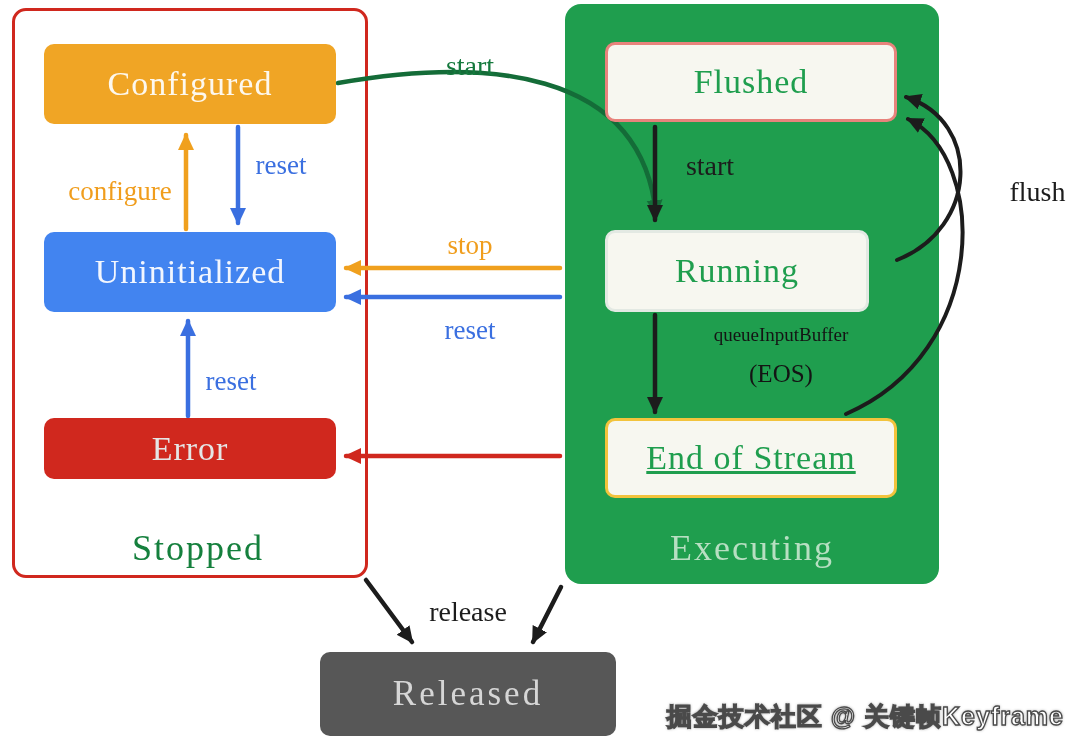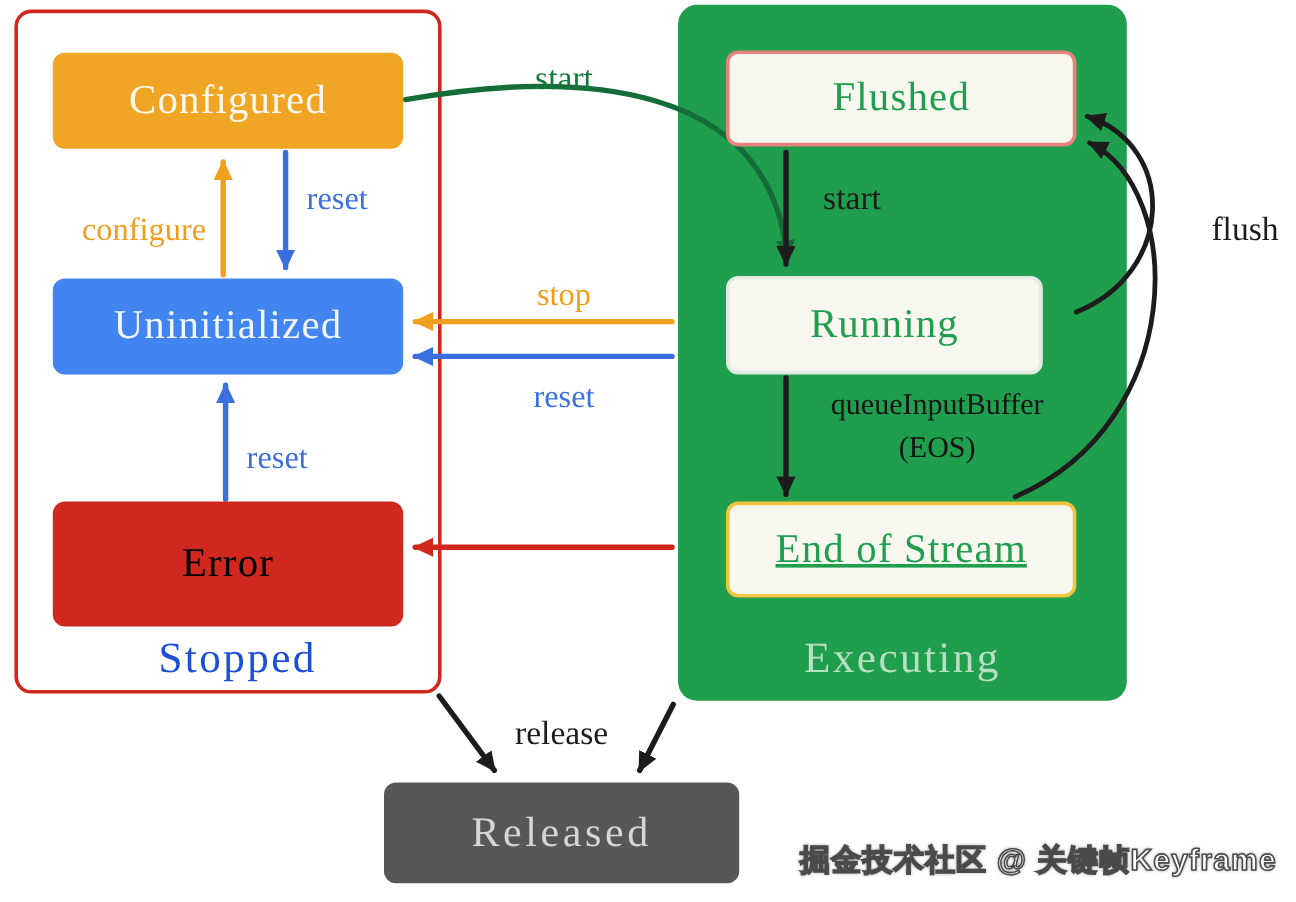--- a/index.html
+++ b/index.html
@@ -20,41 +20,41 @@
   
   .arrows { position: absolute; left: 0; top: 0; width: 1080px; height: 752px; pointer-events: none; z-index: 2; }
 
   
   .state {
     position: absolute; display: flex; align-items: center; justify-content: center;
     border-radius: 10px; font-size: 34px; letter-spacing: 1px; z-index: 3;
   }
   .state-configured    { left: 44px;  top: 44px;  width: 292px; height: 80px; background: #F0A525; color: #FDF8EE; }
   .state-uninitialized { left: 44px;  top: 232px; width: 292px; height: 80px; background: #4284F0; color: #F2F6FE; }
-  .state-error         { left: 44px;  top: 418px; width: 292px; height: 104px; background: #D0281E; color: #000000; }
+  .state-error         { left: 44px;  top: 418px; width: 292px; height: 61px; background: #D0281E; color: #e5e5e5; }
   .state-flushed       { left: 605px; top: 42px;  width: 292px; height: 80px; background: #F7F7F0; border: 3px solid #E8837C; color: #1F9E4E; }
   .state-running       { left: 605px; top: 230px; width: 264px; height: 82px; background: #F7F7F0; border: 3px solid #E3E9E3; color: #1F9E4E; }
   .state-eos           { left: 605px; top: 418px; width: 292px; height: 80px; background: #F7F7F0; border: 3px solid #F2C33C; color: #1F9E4E; text-decoration: underline; }
   .state-released      { left: 320px; top: 652px; width: 296px; height: 84px; background: #575757; color: #D6D6D6; letter-spacing: 3px; font-size: 35px; }
 
   
   .group-caption { position: absolute; text-align: center; font-size: 36px; letter-spacing: 2px; z-index: 3; }
-  .caption-stopped   { left: 12px;  top: 527px; width: 372px; color: #1d4ed8; }
+  .caption-stopped   { left: 12px;  top: 527px; width: 372px; color: #15803d; }
   .caption-executing { left: 565px; top: 527px; width: 374px; color: #B7DFC2; }
 
   
   .edge-label { position: absolute; z-index: 4; font-size: 27px; text-align: center; }
   .lbl-configure { left: 50px;  top: 176px; width: 140px; color: #F09D1C; }
   .lbl-reset-top { left: 241px; top: 150px; width: 80px;  color: #3A6FE0; }
   .lbl-reset-err { left: 191px; top: 366px; width: 80px;  color: #3A6FE0; }
   .lbl-start-grn { left: 420px; top: 50px;  width: 100px; color: #15793D; font-size: 28px; }
   .lbl-start-blk { left: 670px; top: 150px; width: 80px;  color: #1C1C1C; font-size: 28px; }
   .lbl-stop      { left: 430px; top: 230px; width: 80px;  color: #F09D1C; }
   .lbl-reset-mid { left: 430px; top: 315px; width: 80px;  color: #3A6FE0; }
-  .lbl-qib       { left: 656px; top: 324px; width: 250px; color: #141414; font-size: 25px; }
+  .lbl-qib       { left: 656px; top: 324px; width: 250px; color: #141414; font-size: 19px; }
   .lbl-eos       { left: 656px; top: 360px; width: 250px; color: #141414; font-size: 25px; }
   .lbl-flush     { left: 995px; top: 176px; width: 85px;  color: #1C1C1C; font-size: 28px; }
   .lbl-error     { left: 425px; top: 471px; width: 110px; color: #D0281E; }
   .lbl-release   { left: 408px; top: 596px; width: 120px; color: #1C1C1C; font-size: 28px; }
 
   
   .footer {
     position: absolute; right: 16px; top: 700px; z-index: 5;
     font-family: "Liberation Sans", sans-serif; font-weight: bold; font-size: 25px;
     color: #ffffff; -webkit-text-stroke: 1.3px #4A4A4A;

